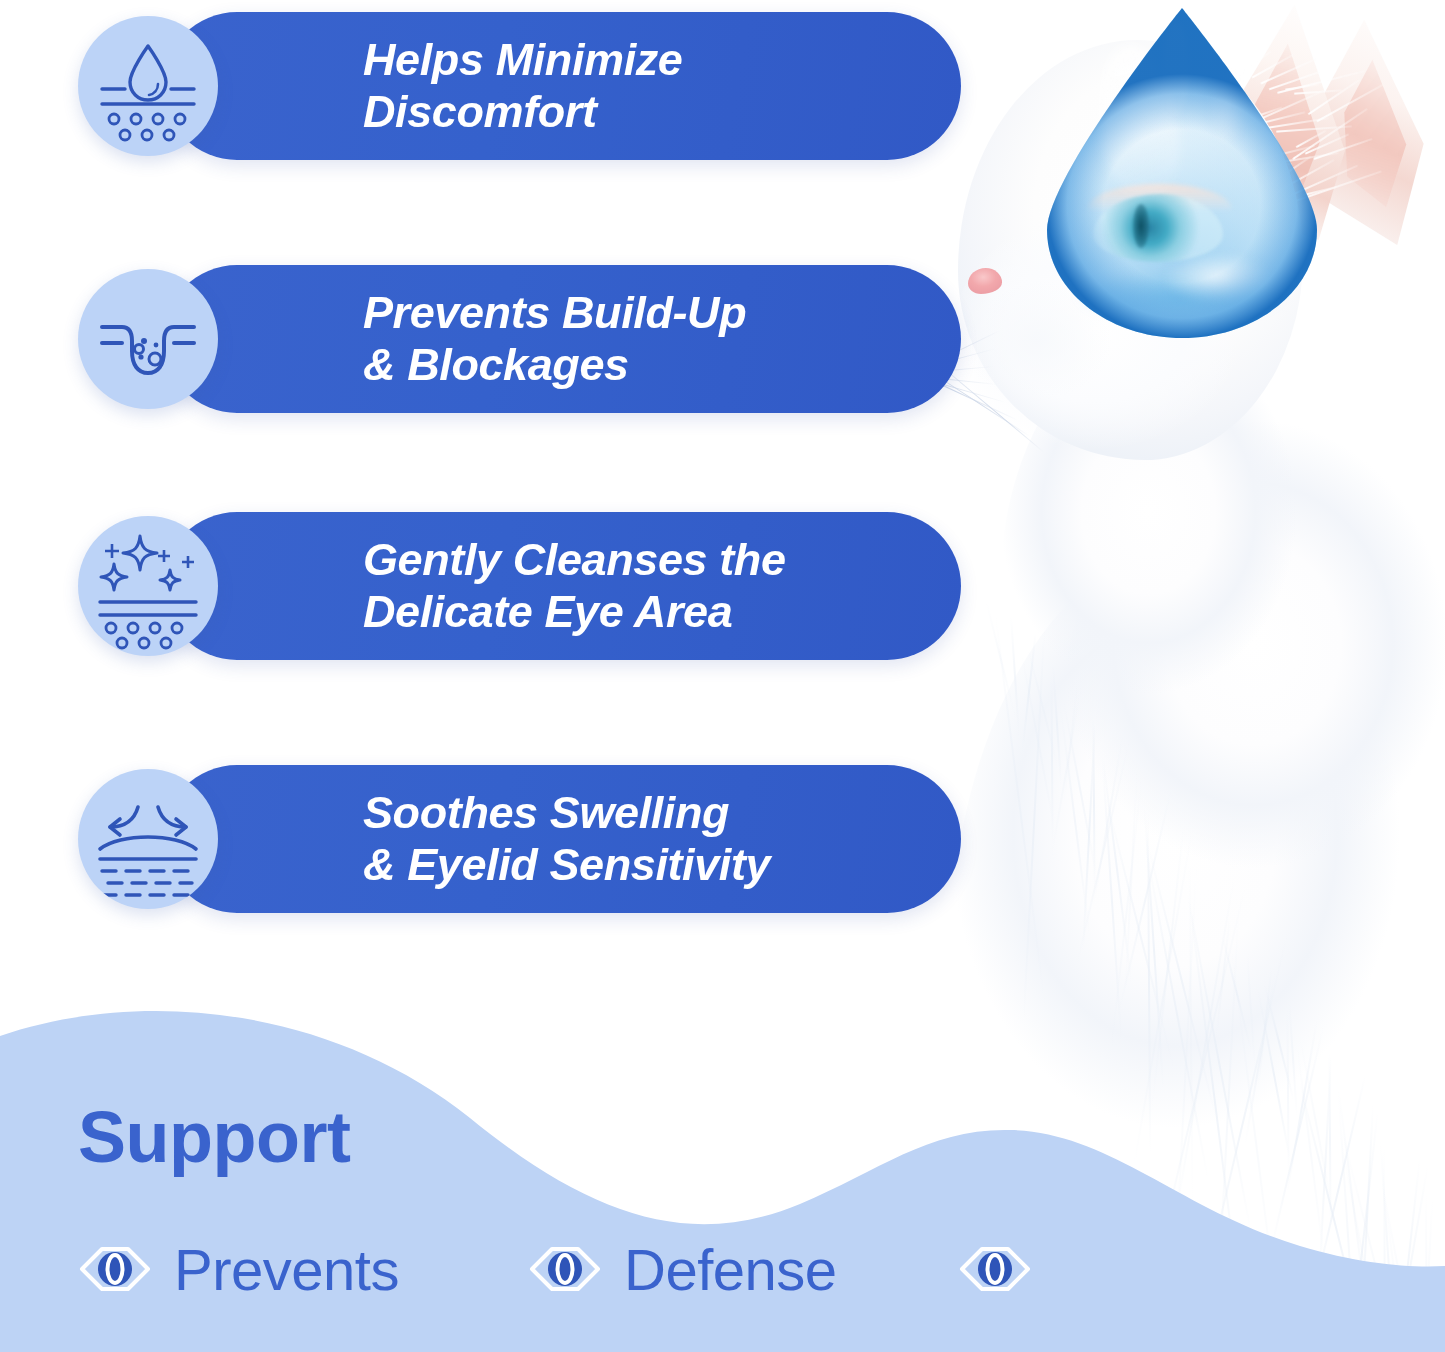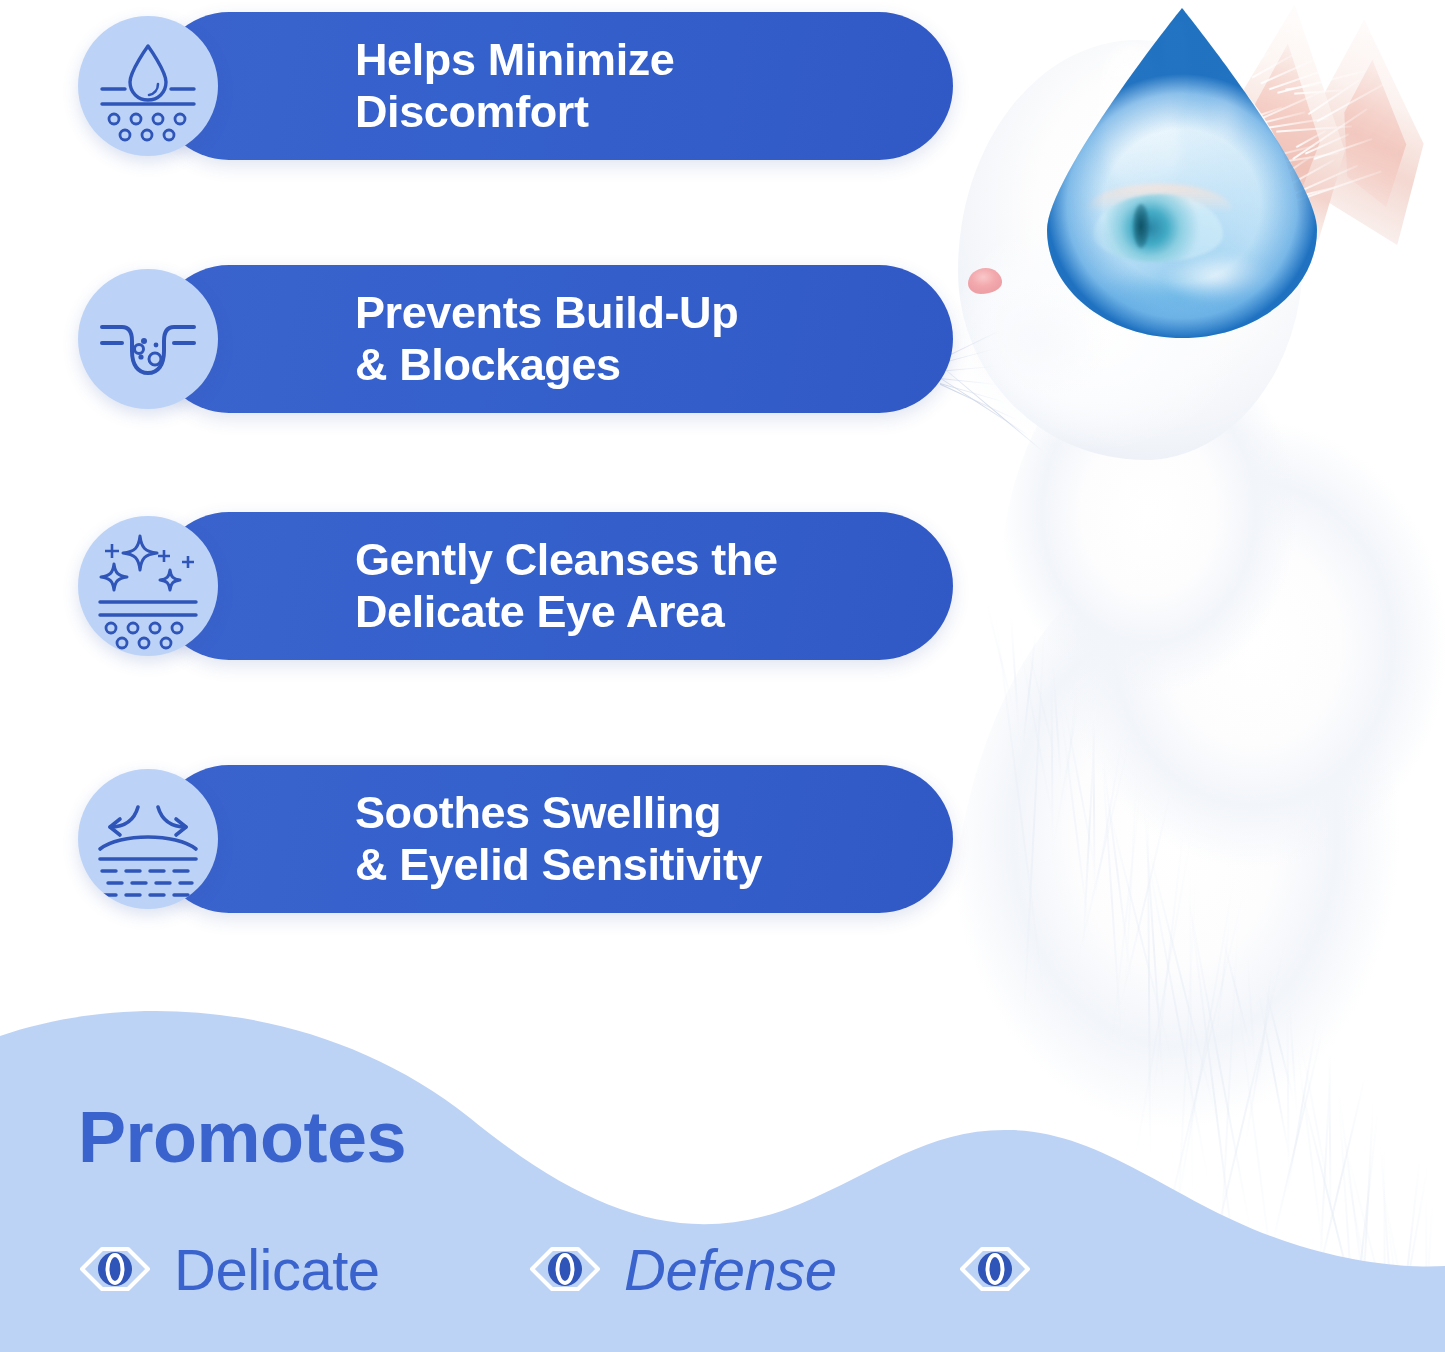--- a/index.html
+++ b/index.html
@@ -213,27 +213,28 @@
 
   
   .pill-row {
     position: absolute;
     left: 78px;
     width: 884px;
     height: 148px;
   }
   .pill {
     position: absolute;
-    left: 77px;
+    left: 85px;
     top: 0;
     width: 798px;
     height: 148px;
     border-radius: 74px;
     background: linear-gradient(100deg, #3a63cd 0%, #3561cc 42%, #3159c6 100%);
     box-shadow: 0 6px 18px rgba(40,72,160,0.14);
+    font-style: italic;
   }
   .pill-text {
     position: absolute;
     left: 200px;
     top: 50%;
     transform: translateY(-50%);
     color: #ffffff;
     font-size: 45px;
     font-weight: bold;
     line-height: 1.16;
@@ -289,21 +290,21 @@
     display: flex;
     align-items: center;
     z-index: 6;
   }
   .promote-item {
     display: flex;
     align-items: center;
     gap: 22px;
   }
   #promote-item-0 { width: 450px; }
-  #promote-item-1 { width: 430px; font-style: italic; }
+  #promote-item-1 { width: 430px; }
   #promote-item-2 { width: 400px; }
   .promote-label {
     color: #3a63cd;
     font-size: 58px;
     font-weight: normal;
     letter-spacing: -0.5px;
   }
   .eye-badge { width: 74px; height: 56px; flex: 0 0 auto; }
   .eye-badge svg { display: block; }
 </style>
@@ -575,36 +576,36 @@
       <path d="M0 36
                C 140 -12, 330 6, 470 118
                C 590 216, 690 250, 800 204
                C 880 170, 930 128, 1010 130
                C 1110 132, 1180 210, 1300 246
                C 1360 264, 1410 268, 1445 266
                L 1445 352 L 0 352 Z" fill="#bdd3f5"></path>
     </svg>
   </div>
 
-  <div id="promotes-title">Promotes</div>
+  <div id="promotes-title">Support</div>
 
   <div id="promote-items">
 
     <div class="promote-item" id="promote-item-0">
       <span class="eye-badge">
         <svg width="74" height="56" viewBox="0 0 74 56">
           <g fill="none" stroke="#ffffff" stroke-width="4" stroke-linejoin="round">
             <path d="M4 28 L24 8 L50 8 L70 28 L50 48 L24 48 Z"></path>
           </g>
           <circle cx="37" cy="28" r="17" fill="#2f55b8"></circle>
           <ellipse cx="37" cy="28" rx="7.5" ry="14" fill="none" stroke="#ffffff" stroke-width="4"></ellipse>
           <ellipse cx="37" cy="28" rx="3.5" ry="9" fill="#2f55b8"></ellipse>
         </svg>
       </span>
-      <span class="promote-label">Delicate</span>
+      <span class="promote-label">Prevents</span>
     </div>
 
     <div class="promote-item" id="promote-item-1">
       <span class="eye-badge">
         <svg width="74" height="56" viewBox="0 0 74 56">
           <g fill="none" stroke="#ffffff" stroke-width="4" stroke-linejoin="round">
             <path d="M4 28 L24 8 L50 8 L70 28 L50 48 L24 48 Z"></path>
           </g>
           <circle cx="37" cy="28" r="17" fill="#2f55b8"></circle>
           <ellipse cx="37" cy="28" rx="7.5" ry="14" fill="none" stroke="#ffffff" stroke-width="4"></ellipse>

